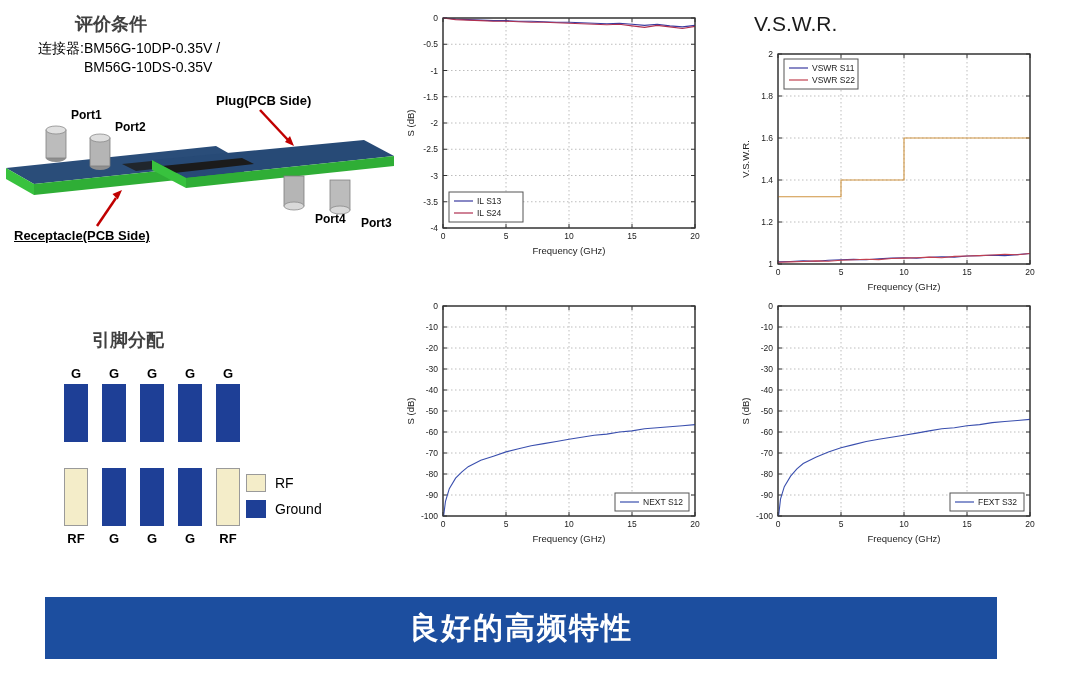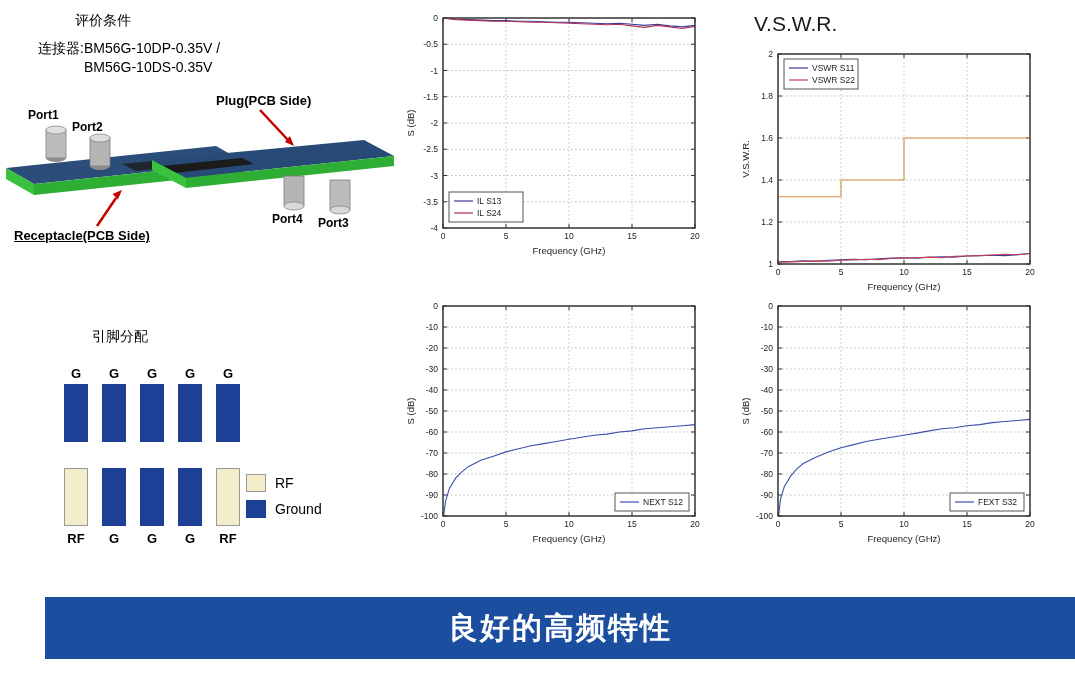--- a/index.html
+++ b/index.html
@@ -1,27 +1,27 @@
 <!DOCTYPE html>
 <html style="--rf-color: #f4edc9; --ground-color: #1e3f96; --banner-color: #1c4e9f;"><head>
 <meta charset="utf-8">
 <style>
   html,body{margin:0;padding:0;background:#fff;}
   .slide{position:relative;width:1075px;height:684px;background:#ffffff;overflow:hidden;
          font-family:"Liberation Sans",sans-serif;color:#111;}
   .abs{position:absolute;}
 
   
-  .h-cn{font-size:14px;font-weight:normal;color:#000000;}
+  .h-cn{font-size:18px;font-weight:bold;color:#404040;}
   .conn-line{font-size:14px;color:#000;}
 
   
   .scene{left:2px;top:84px;width:398px;height:172px;}
   .scene svg{position:absolute;left:0;top:0;}
-  .port-label{position:absolute;font-size:12px;font-weight:bold;color:#000;white-space:nowrap;}
+  .port-label{position:absolute;font-size:12px;font-weight:bold;color:#000;white-space:nowrap;margin-left:43px;}
   .pcb-label{position:absolute;font-size:13px;font-weight:bold;color:#000;white-space:nowrap;}
 
   
   .pin-block{left:64px;top:366px;}
   .pin-letters{display:flex;column-gap:14px;font-size:13px;font-weight:bold;color:#000;}
   .pin-letters span{display:inline-block;width:24px;text-align:center;}
   .pin-row{display:flex;column-gap:14px;}
   .pin{width:24px;height:58px;}
   .pin.g{background:var(--ground-color,#1e3f96);}
   .pin.rf{background:var(--rf-color,#f4edc9);border:1px solid #9a9a9a;box-sizing:border-box;}
@@ -39,21 +39,21 @@
   .chart{position:absolute;width:302px;height:288px;}
   .chart-title{font-size:21px;color:#1a1a1a;padding-left:16px;height:30px;margin-bottom:6px;white-space:nowrap;}
   .chart-plot{width:302px;height:250px;}
   .chart-plot svg text{font-family:"Liberation Sans",sans-serif;}
   .grid{stroke:#bdbdbd;stroke-width:1;stroke-dasharray:1.5 2.5;}
   .tick{stroke:#333;stroke-width:1;}
   .tlab{font-size:8.5px;fill:#222;}
   .alab{font-size:9.5px;fill:#222;}
 
   
-  .banner{position:absolute;left:45px;top:597px;width:1030px;height:62px;
+  .banner{position:absolute;left:45px;top:597px;width:952px;height:62px;
           background:var(--banner-color,#1c4e9f);display:flex;align-items:center;justify-content:center;}
   .banner span{color:#ffffff;font-size:30px;font-weight:bold;letter-spacing:2px;}
 </style>
 </head>
 <body>
 
 <div class="slide">
 
   <div class="abs h-cn" style="left:75px;top:12px;">评价条件</div>
   <div class="abs conn-line" style="left:38px;top:40px;">连接器:BM56G-10DP-0.35V /</div>

